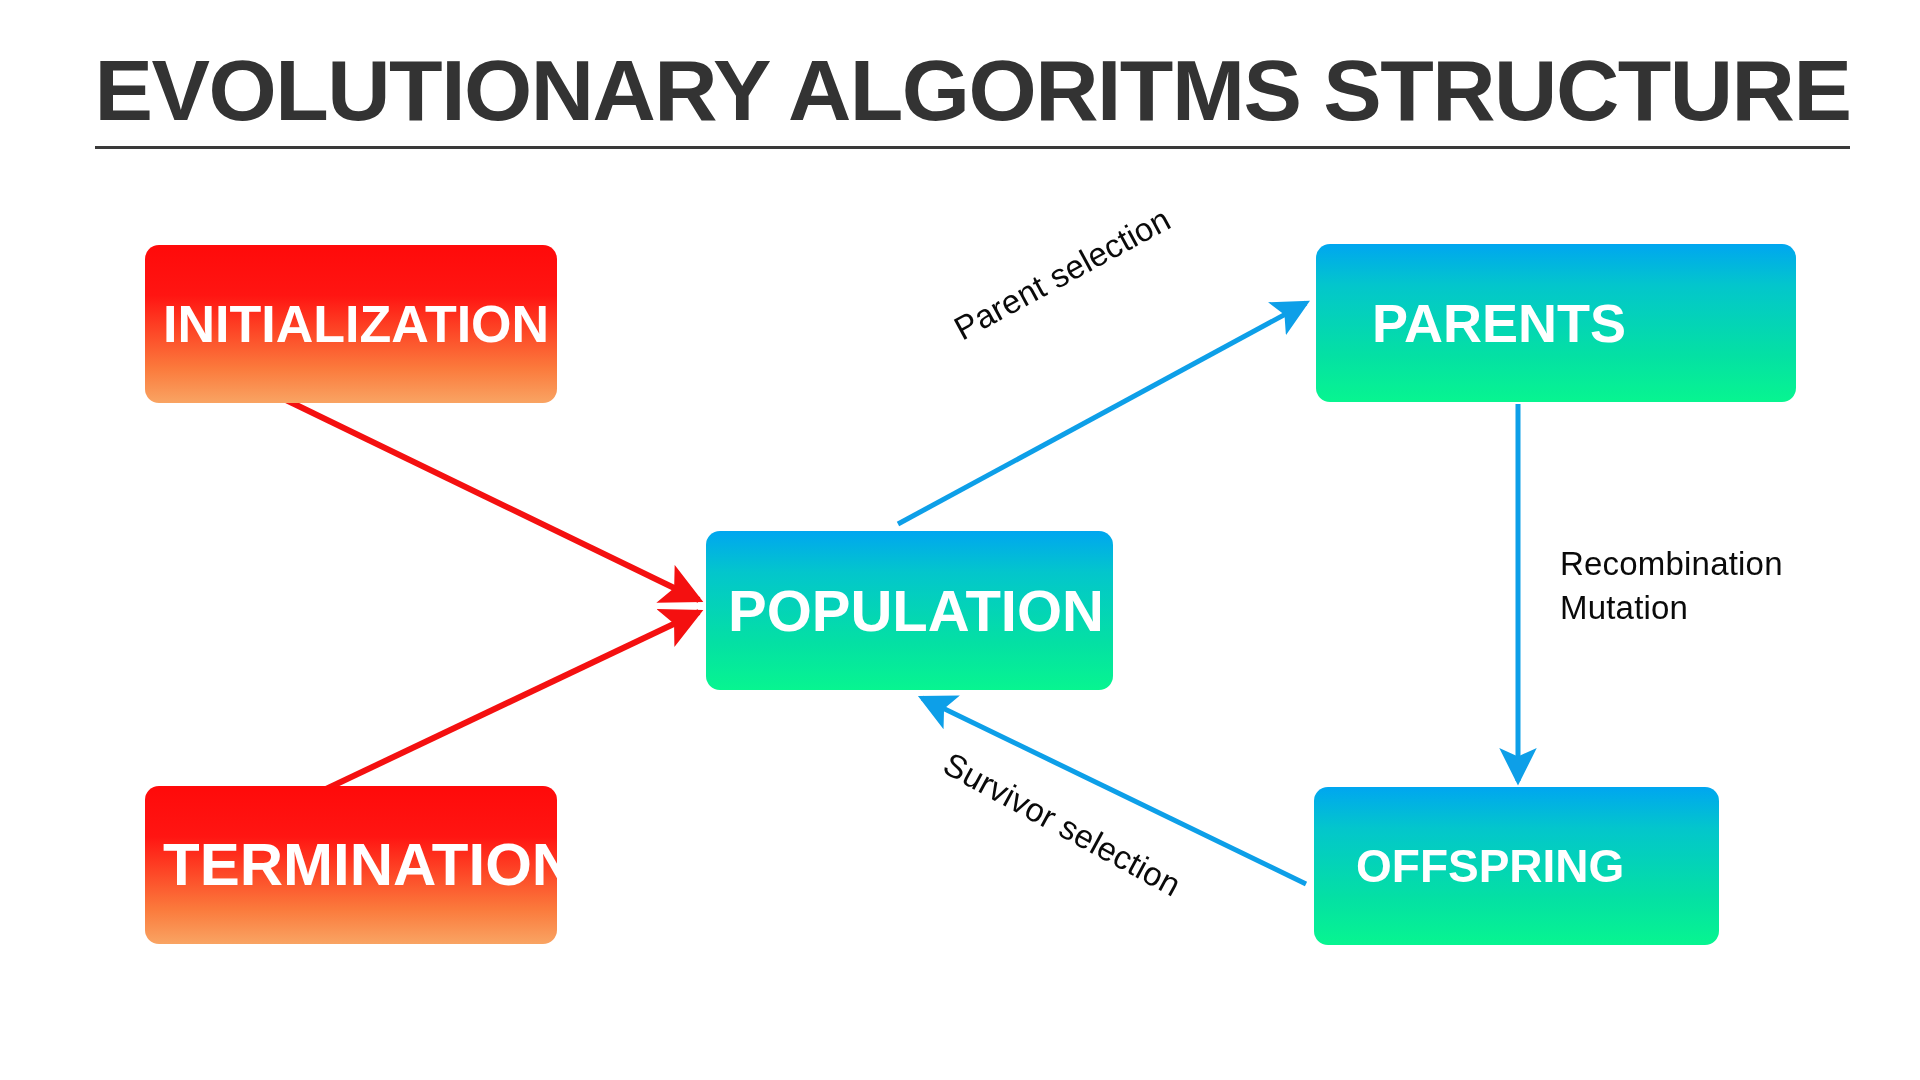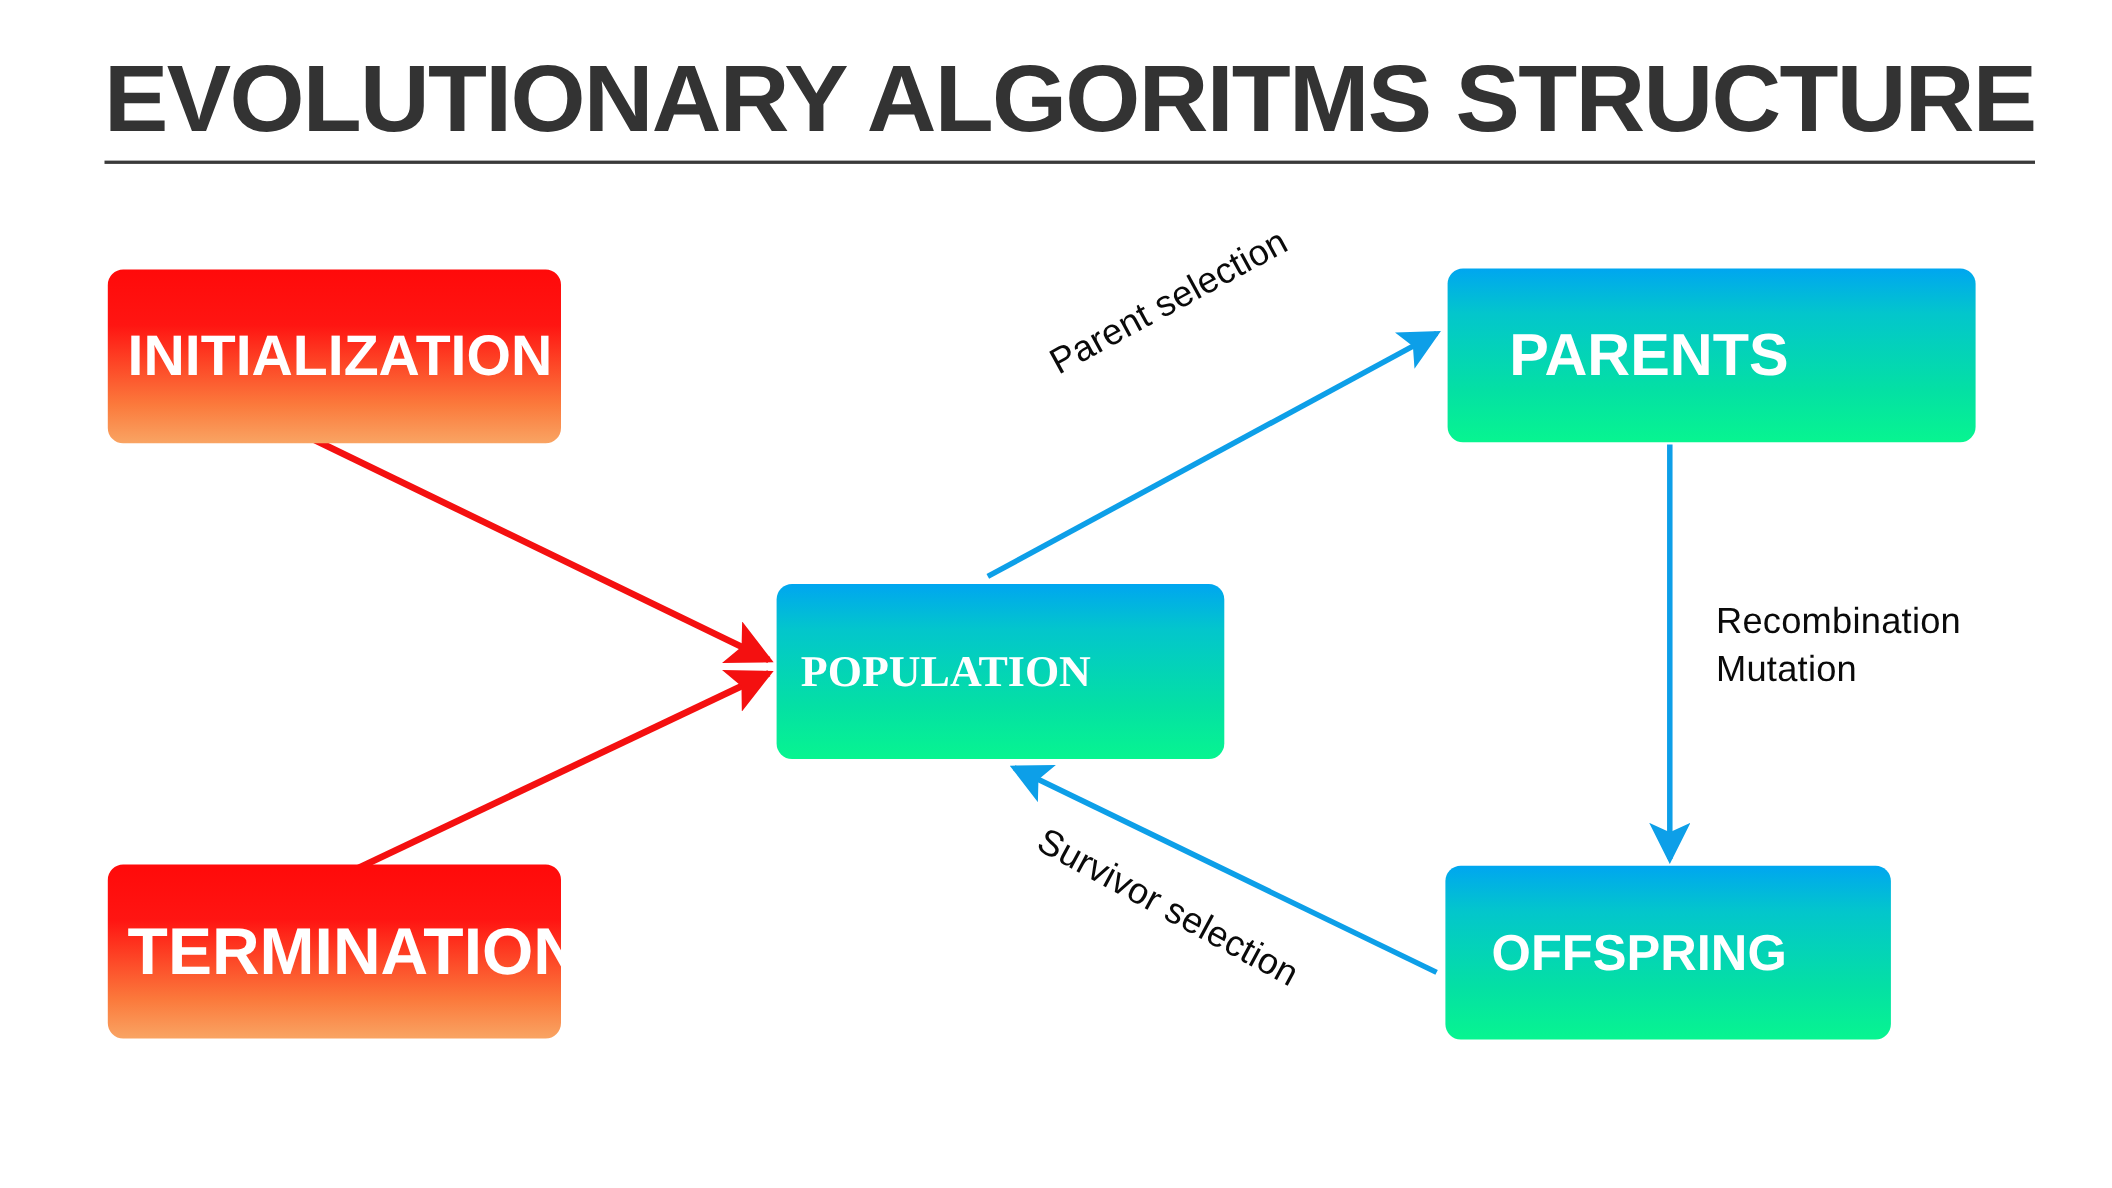--- a/index.html
+++ b/index.html
@@ -62,35 +62,36 @@
     font-family: "Liberation Sans", sans-serif;
     font-weight: bold;
     color: #ffffff;
     white-space: nowrap;
     line-height: 1;
   }
 
   
   .node-red {
     background: linear-gradient(to bottom, #FF0A0A 0%, #FF1512 32%, #FB7A3C 78%, #F9A463 100%);
+    margin-left: 47px;
   }
   
   .node-teal {
     background: linear-gradient(to bottom, #00A6F0 0%, #03C6CC 26%, #04E0A4 70%, #07F590 100%);
   }
 
   #node-initialization { left: 98px;  top: 245px; width: 412px; height: 158px; }
   #node-termination    { left: 98px;  top: 786px; width: 412px; height: 158px; }
   #node-population     { left: 706px; top: 531px; width: 407px; height: 159px; }
   #node-parents        { left: 1316px;top: 244px; width: 480px; height: 158px; }
   #node-offspring      { left: 1314px;top: 787px; width: 405px; height: 158px; }
 
   #node-initialization .node-label { font-size: 52px; padding-left: 18px; }
   #node-termination    .node-label { font-size: 60px; padding-left: 18px; }
-  #node-population     .node-label { font-size: 40px; padding-left: 22px; font-family: Liberation Serif, serif; }
+  #node-population     .node-label { font-size: 58px; padding-left: 22px; }
   #node-parents        .node-label { font-size: 54px; padding-left: 56px; }
   #node-offspring      .node-label { font-size: 46px; padding-left: 42px; }
 
   
   #connectors {
     position: absolute;
     left: 0;
     top: 0;
     width: 1920px;
     height: 1080px;

